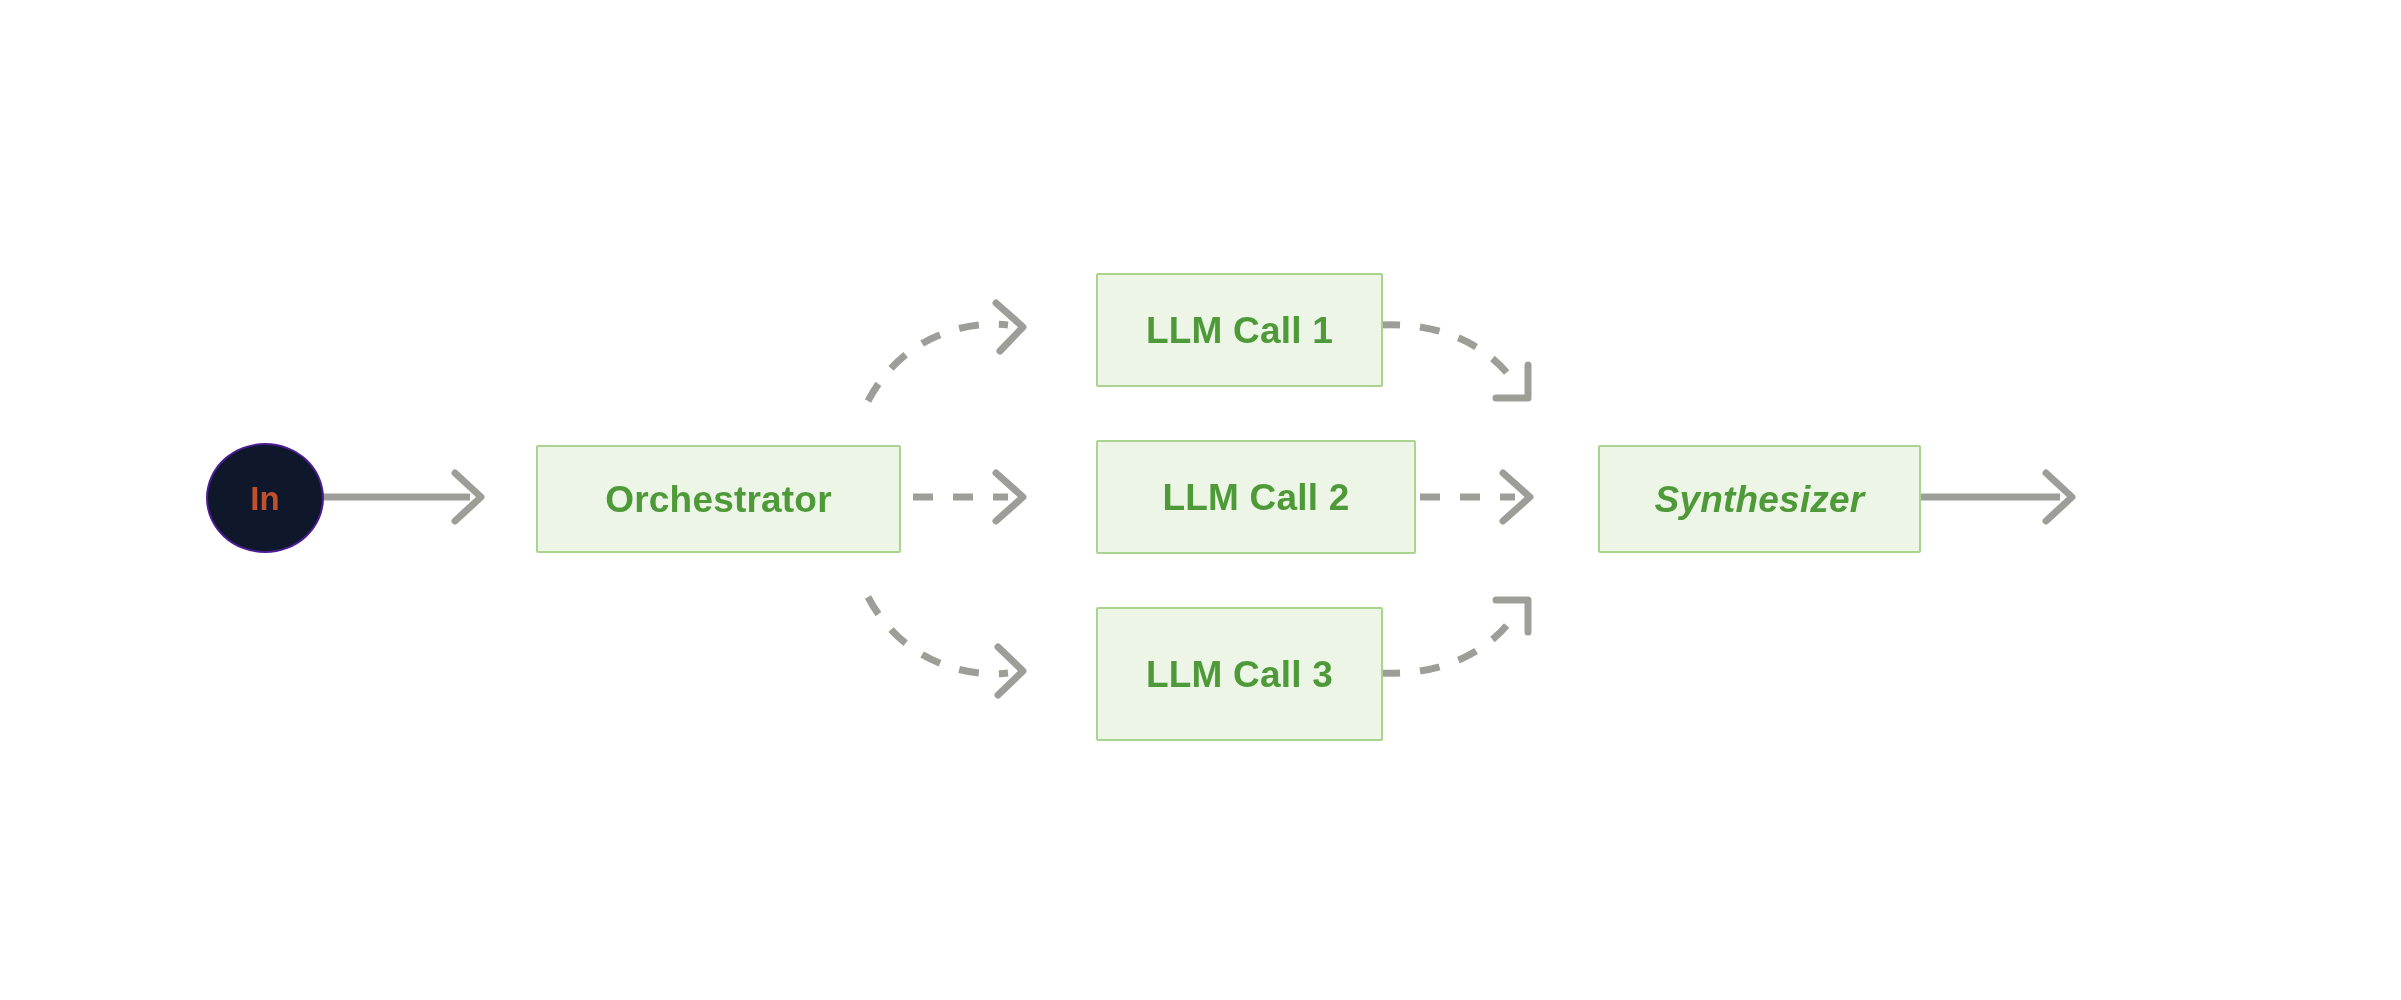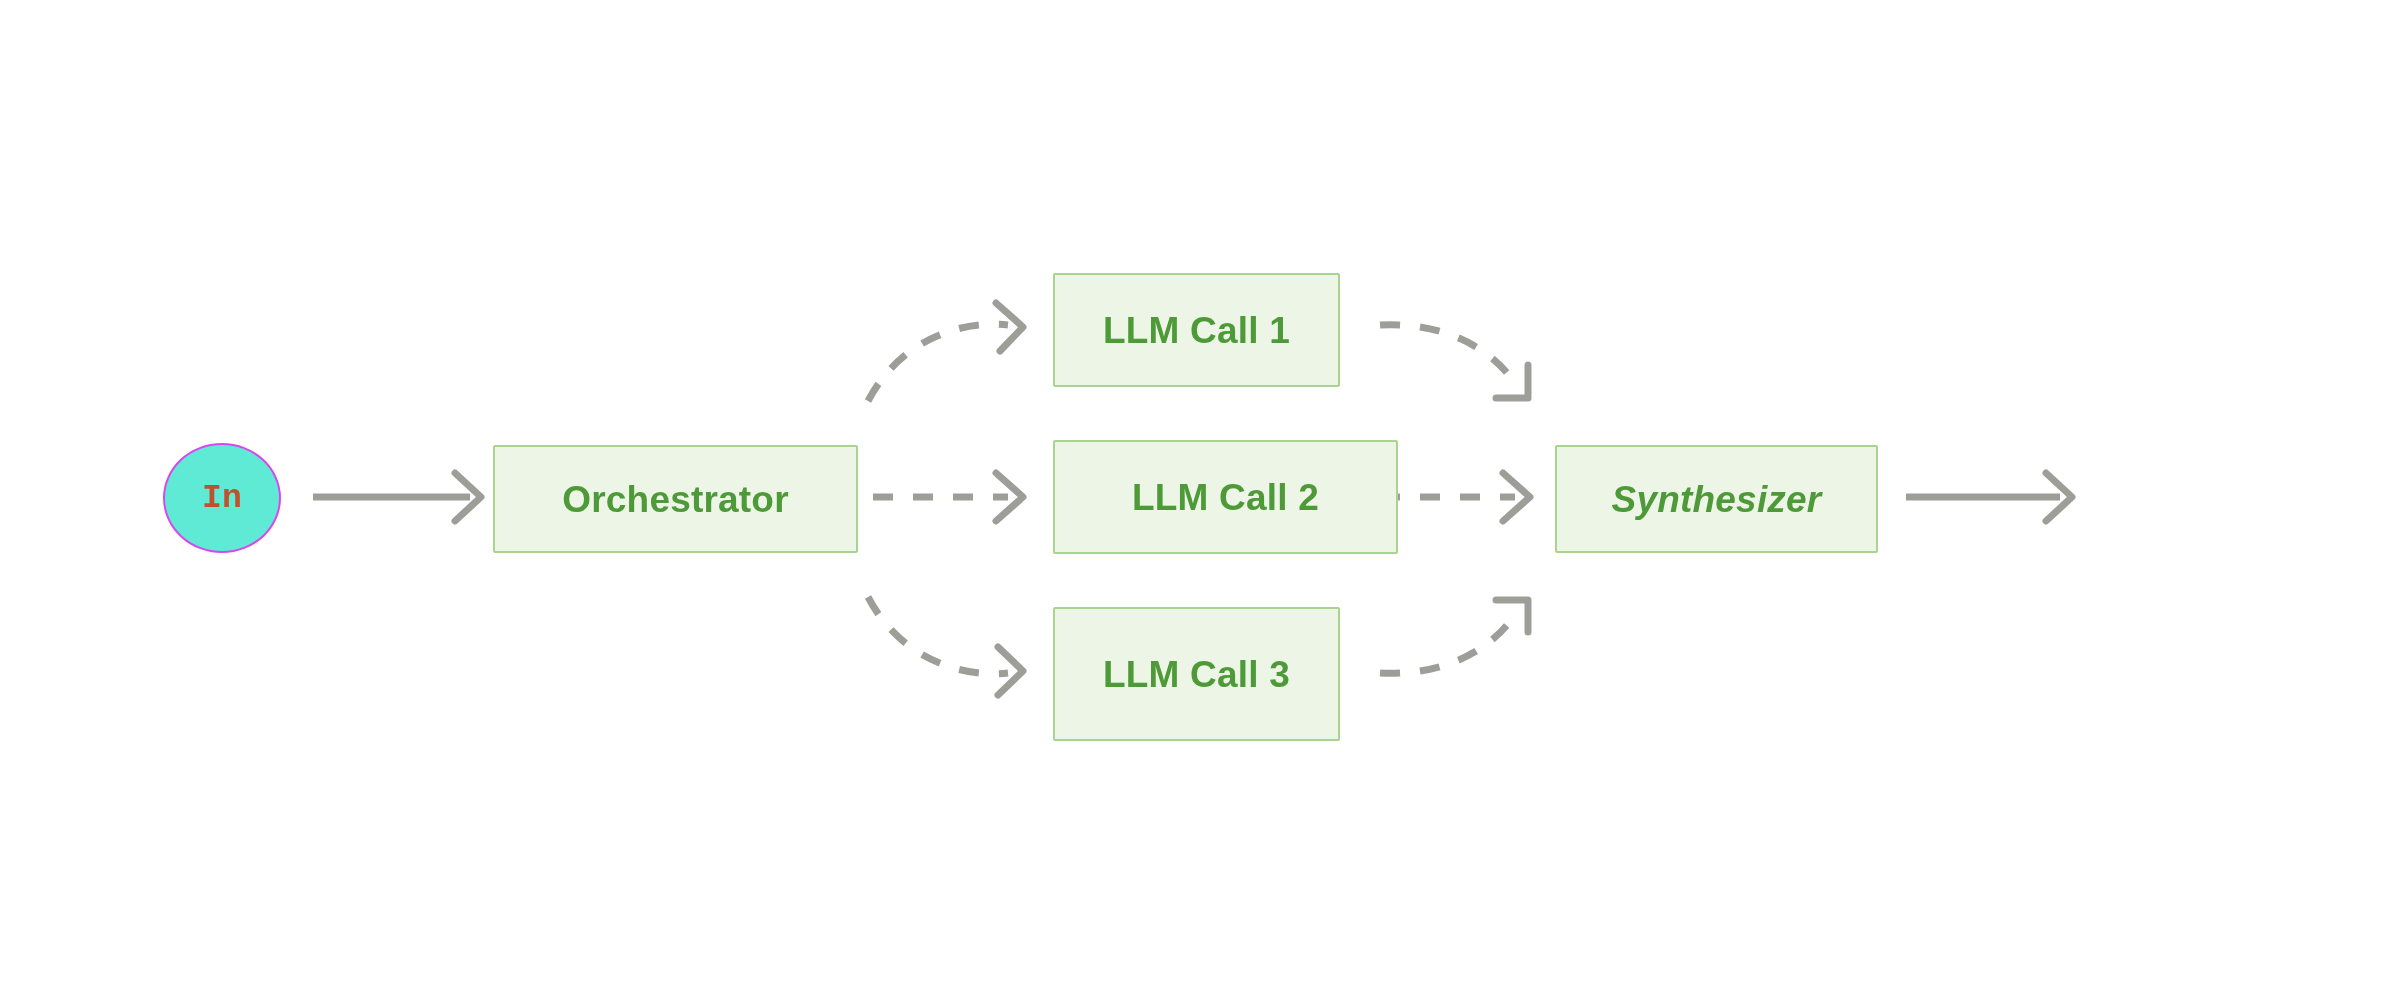--- a/index.html
+++ b/index.html
@@ -27,20 +27,21 @@
     pointer-events: none;
   }
   .node {
     position: absolute;
     display: flex;
     align-items: center;
     justify-content: center;
     box-sizing: border-box;
     text-align: center;
     line-height: 1;
+    margin-left: 43px;
   }
   .node-label {
     display: block;
     font-weight: bold;
     letter-spacing: 0.2px;
     white-space: nowrap;
   }
 
   
   .node.process {
@@ -48,36 +49,35 @@
     border: 2px solid #a8d48f;
     border-radius: 2px;
   }
   .node.process .node-label {
     color: #4e9a38;
     font-size: 37px;
   }
 
   
   .node.terminal {
-    background: #5eead4;
-    border: 2px solid #d946ef;
-    font-family: Liberation Mono, monospace;
+    background: #0f172a;
+    border: 2px solid #4c1d95;
   }
   .node.terminal .node-label {
     color: #c0512c;
     font-size: 33px;
   }
   .node.terminal.circle  { border-radius: 50%; }
   .node.terminal.stadium { border-radius: 9999px; }
 
   
   #node-in          { left: 163px;  top: 443px; width: 118px; height: 110px; }
   #node-orchestrator{ left: 493px;  top: 445px; width: 365px; height: 108px; }
   #node-llm-call-1  { left: 1053px; top: 273px; width: 287px; height: 114px; }
-  #node-llm-call-2  { left: 1053px; top: 440px; width: 345px; height: 114px; }
+  #node-llm-call-2  { left: 1053px; top: 440px; width: 320px; height: 114px; }
   #node-llm-call-3  { left: 1053px; top: 607px; width: 287px; height: 134px; }
   #node-synthesizer { left: 1555px; top: 445px; width: 323px; height: 108px; font-style: italic; }
   #node-out         { left: 2088px; top: 444px; width: 152px; height: 106px; }
 </style>
 </head>
 <body>
 
 <div id="diagram-canvas">
 
   <svg id="edge-layer" viewBox="0 0 2401 1000">

